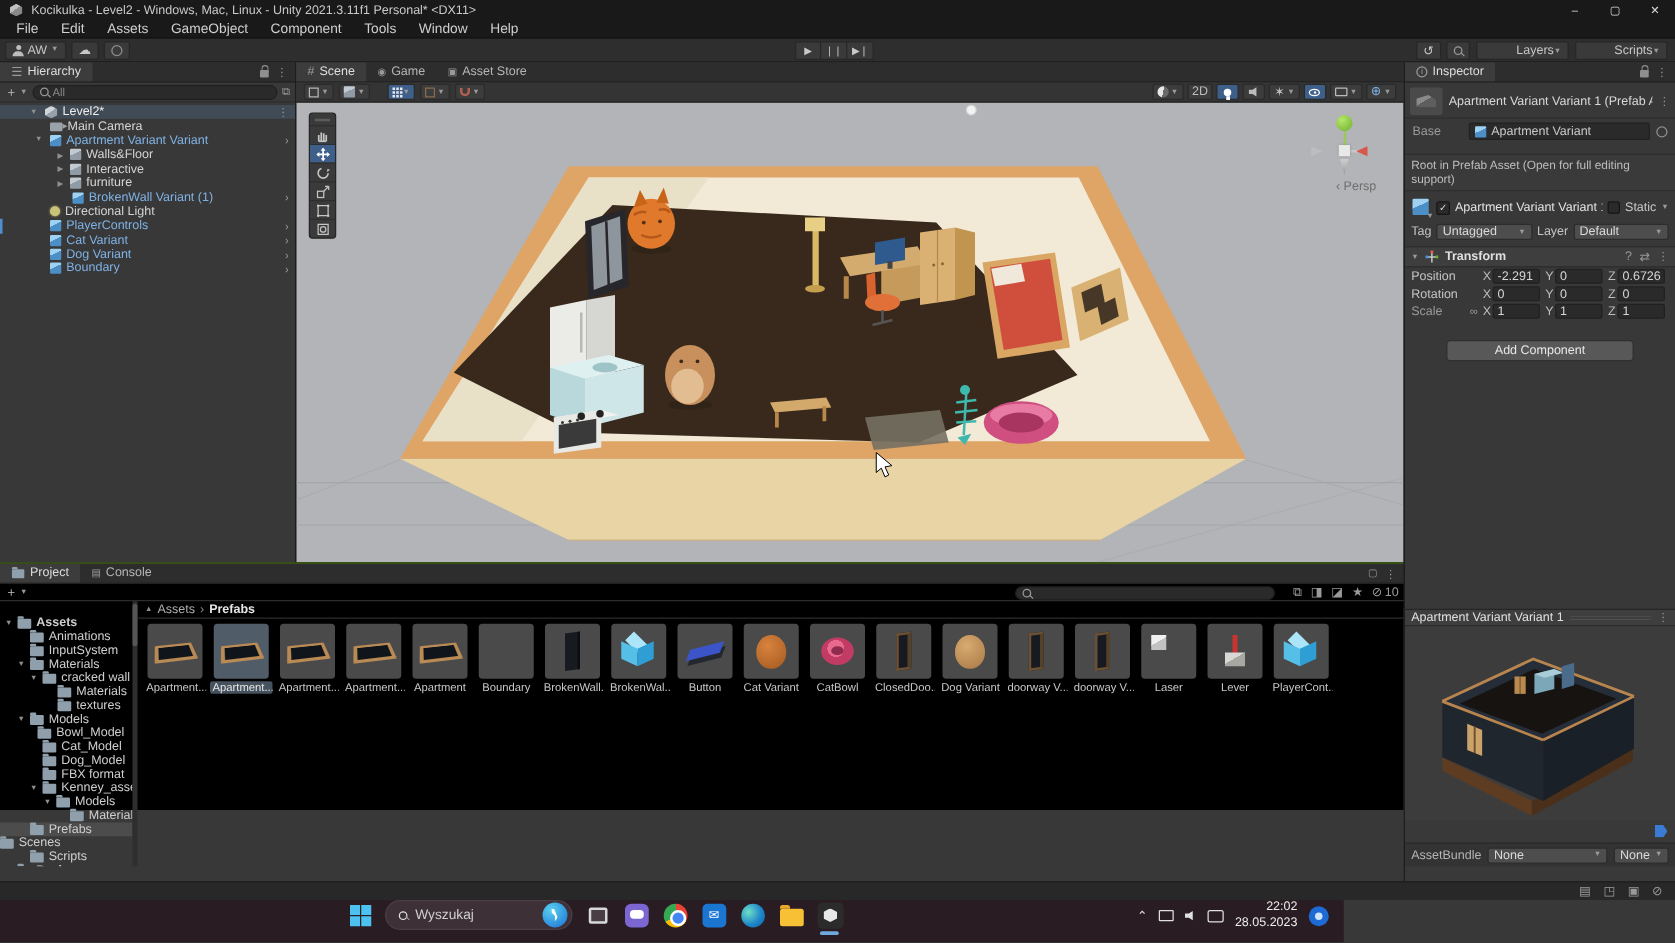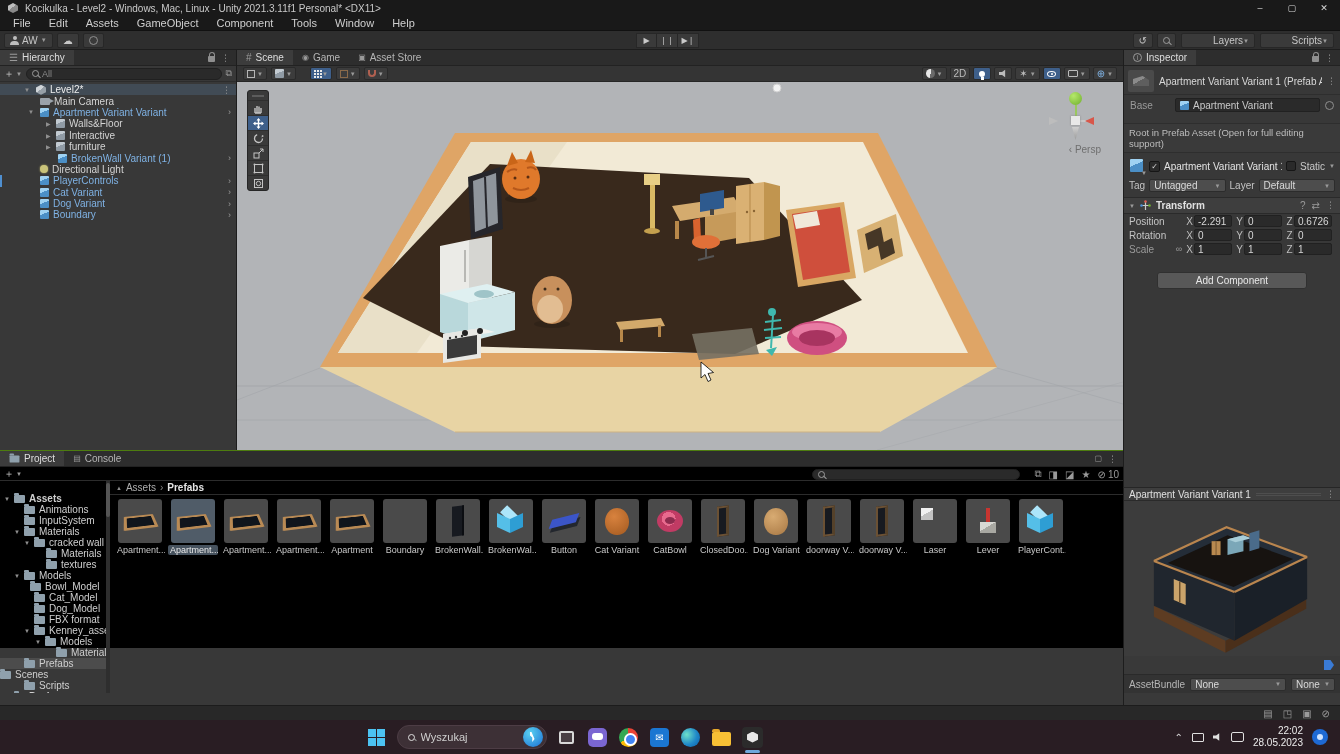--- a/index.html
+++ b/index.html
@@ -168,21 +168,21 @@
   .pv-head{height:13px;display:flex;align-items:center;gap:5px;background:#3e3e3e;padding:0 5px;border-bottom:1px solid #2a2a2a}
   .pv-title{color:#e0e0e0;font-size:10px;white-space:nowrap}
   .pv-line{flex:1;height:3px;background:repeating-linear-gradient(#555 0 1px,transparent 1px 2px);opacity:.7}
   .pv-body{height:155px;background:#3c3c3c;display:flex;align-items:center;justify-content:center}
   .pv-tagrow{height:18px;display:flex;align-items:center;justify-content:flex-end;padding:0 6px}
   .tagico{width:10px;height:10px;background:#3a7bd5;clip-path:polygon(0 0,65% 0,100% 50%,65% 100%,0 100%);position:relative}
   .pv-bundle{height:19px;display:flex;align-items:center;gap:5px;padding:0 5px;background:#333;border-top:1px solid #2a2a2a;color:#b5b5b5}
 
   
   .statusbar{left:0;top:705px;width:1340px;height:15px;background:#282828;border-top:1px solid #1c1c1c;display:flex;align-items:center;justify-content:flex-end;gap:10px;padding-right:10px;color:#9a9a9a}
-  .taskbar{left:0;top:720px;width:1340px;height:34px;background:#291d23;display:flex;align-items:center}
+  .taskbar{left:0;top:720px;width:1075px;height:34px;background:#291d23;display:flex;align-items:flex-start}
   .tb-center{display:flex;align-items:center;gap:9px;margin:0 auto;padding-left:160px}
   .startico{width:17px;height:17px;display:grid;grid-template-columns:8px 8px;grid-template-rows:8px 8px;gap:1px}
   .startico span{background:#4cc2f1}
   .searchpill{width:150px;height:24px;background:#3d3036;border:1px solid #4d3d45;border-radius:13px;display:flex;align-items:center;gap:6px;padding:0 3px 0 10px;color:#d8d8d8}
   .searchpill input{background:transparent;border:none;outline:none;color:#e0e0e0;width:72px;font-size:11px;font-family:"Liberation Sans",sans-serif}
   .searchpill input::placeholder{color:#cfcfcf}
   .bing{width:20px;height:20px;border-radius:50%;background:radial-gradient(circle at 35% 30%,#5ad0f0,#1a6fd4);margin-left:auto;position:relative}
   .bing:after{content:"";position:absolute;left:7px;top:5px;width:5px;height:10px;background:#fff;clip-path:polygon(0 0,40% 0,100% 70%,55% 100%,55% 55%,0 30%)}
   .tkico{width:22px;height:22px;display:flex;align-items:center;justify-content:center;position:relative}
   .taskview{width:15px;height:13px;border:2px solid #d8d8d8;border-radius:2px;background:rgba(255,255,255,.15)}

